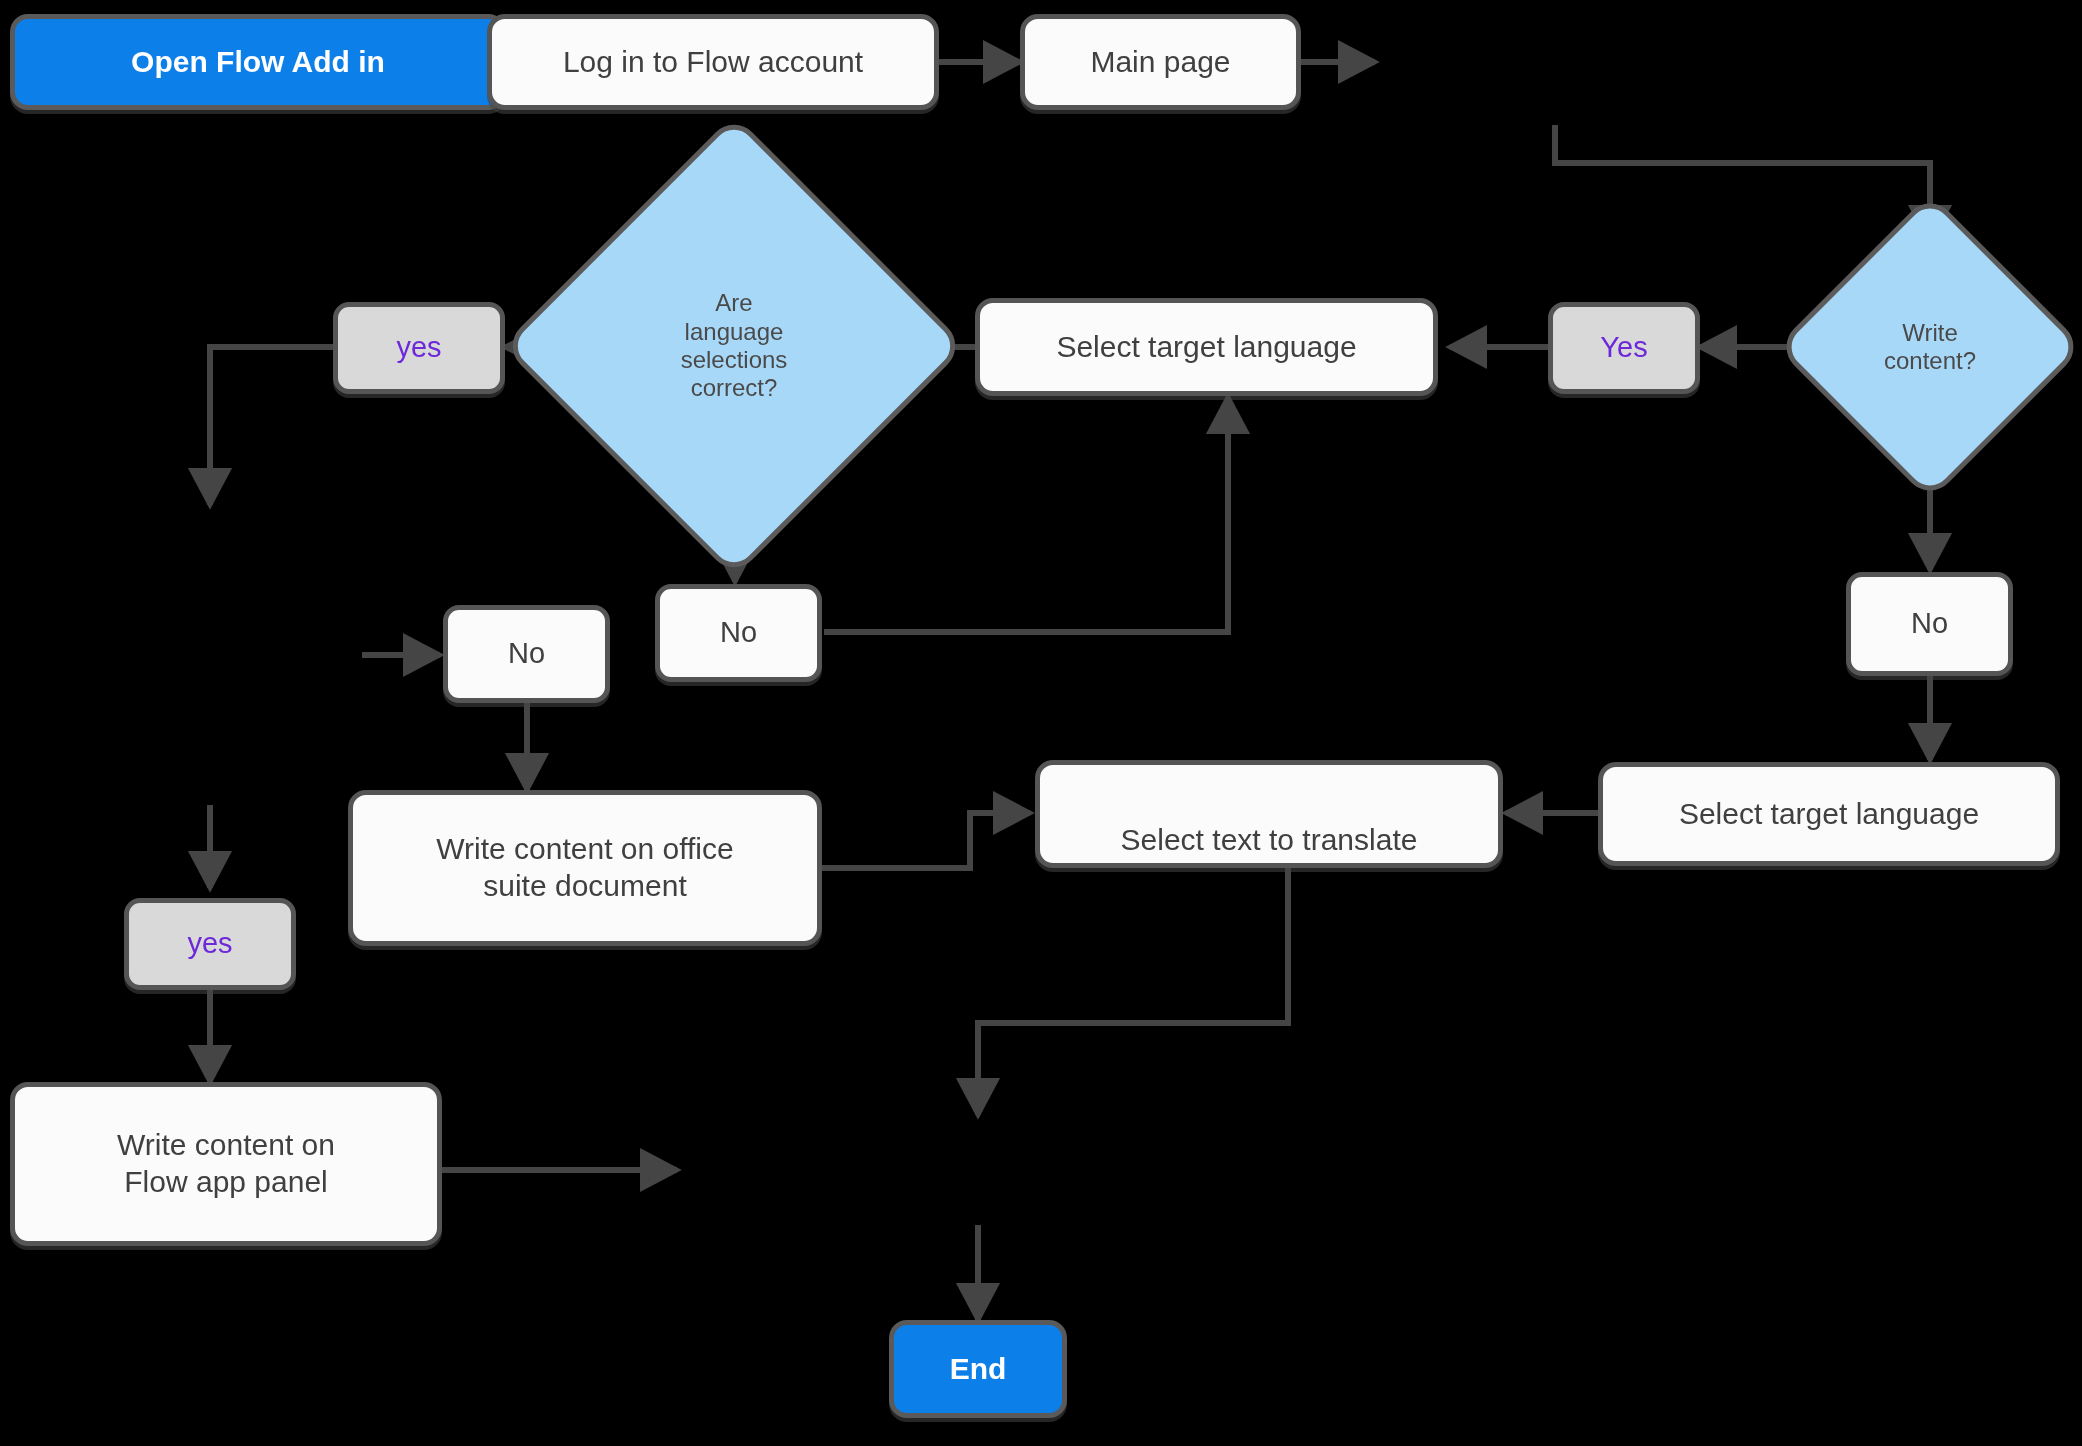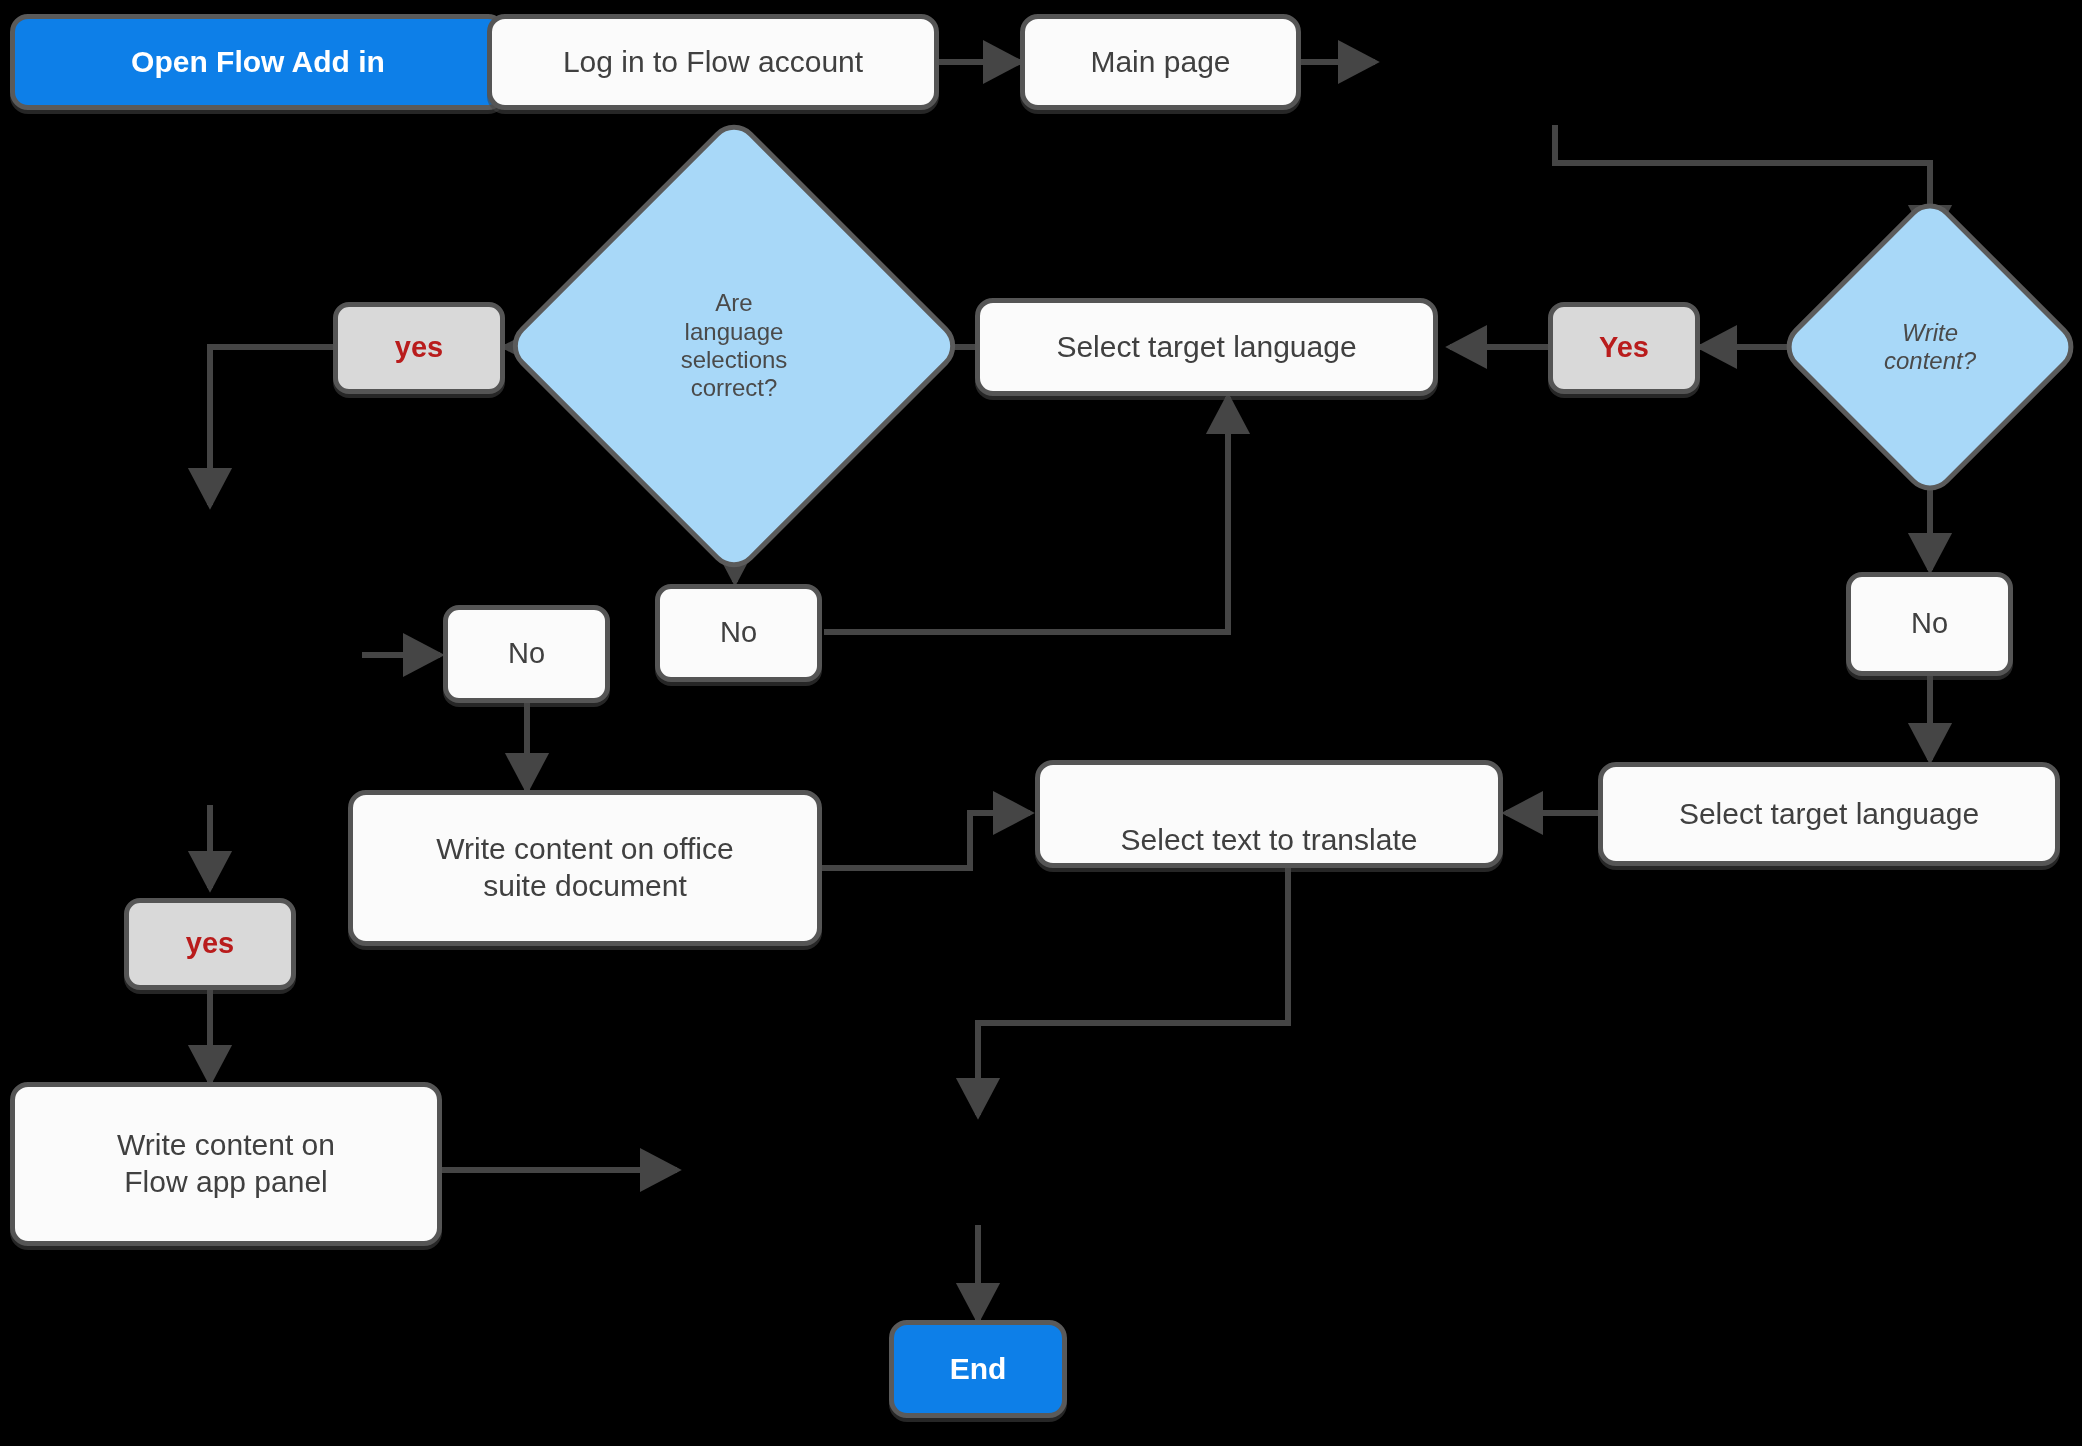--- a/index.html
+++ b/index.html
@@ -24,21 +24,21 @@
     font-weight:400;
     padding:4px 14px;
     box-shadow:0 4px 0 0 rgba(70,70,70,.55);
     z-index:3;
   }
   .node.small{font-size:29px;border-radius:16px;}
   .node.terminal{
     background:#0d7fe8;color:#ffffff;font-weight:700;border-color:#5a5a5a;
   }
   .node.label{
-    background:#d9d9d9;color:#b91c1c;font-weight:700;border-radius:16px;
+    background:#d9d9d9;color:#6d28d9;font-weight:400;border-radius:16px;
   }
 
   
   .diamond{
     position:absolute;
     z-index:3;
   }
   .diamond .dshape{
     position:absolute;left:0;top:0;width:100%;height:100%;
     background:#a8d8f8;
@@ -144,21 +144,21 @@
   </div>
 
   <div class="node" style="left:975px;top:298px;width:463px;height:98px;">
     <span class="wrap">Select target language</span>
   </div>
 
   <div class="node label small" style="left:1548px;top:302px;width:152px;height:92px;">
     <span class="wrap">Yes</span>
   </div>
 
-  <div class="diamond" style="left:1821px;top:238px;width:218px;height:218px;font-style:italic;">
+  <div class="diamond" style="left:1821px;top:238px;width:218px;height:218px;">
     <div class="dshape"></div>
     <div class="dtext">Write
 content?</div>
   </div>
 
 
   <div class="node small" style="left:443px;top:605px;width:167px;height:98px;">
     <span class="wrap">No</span>
   </div>
 

